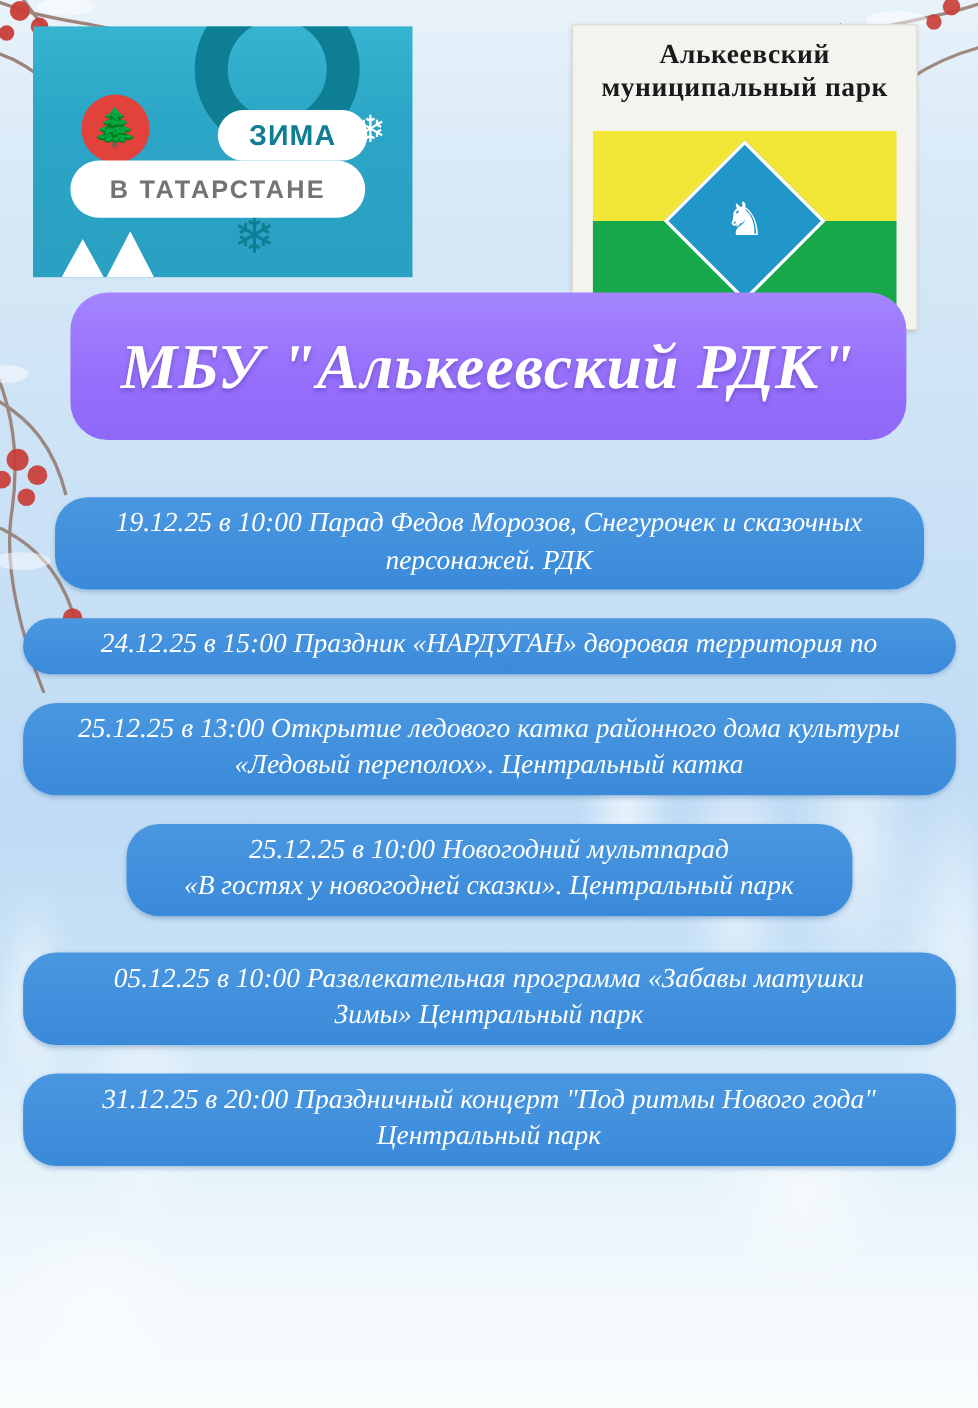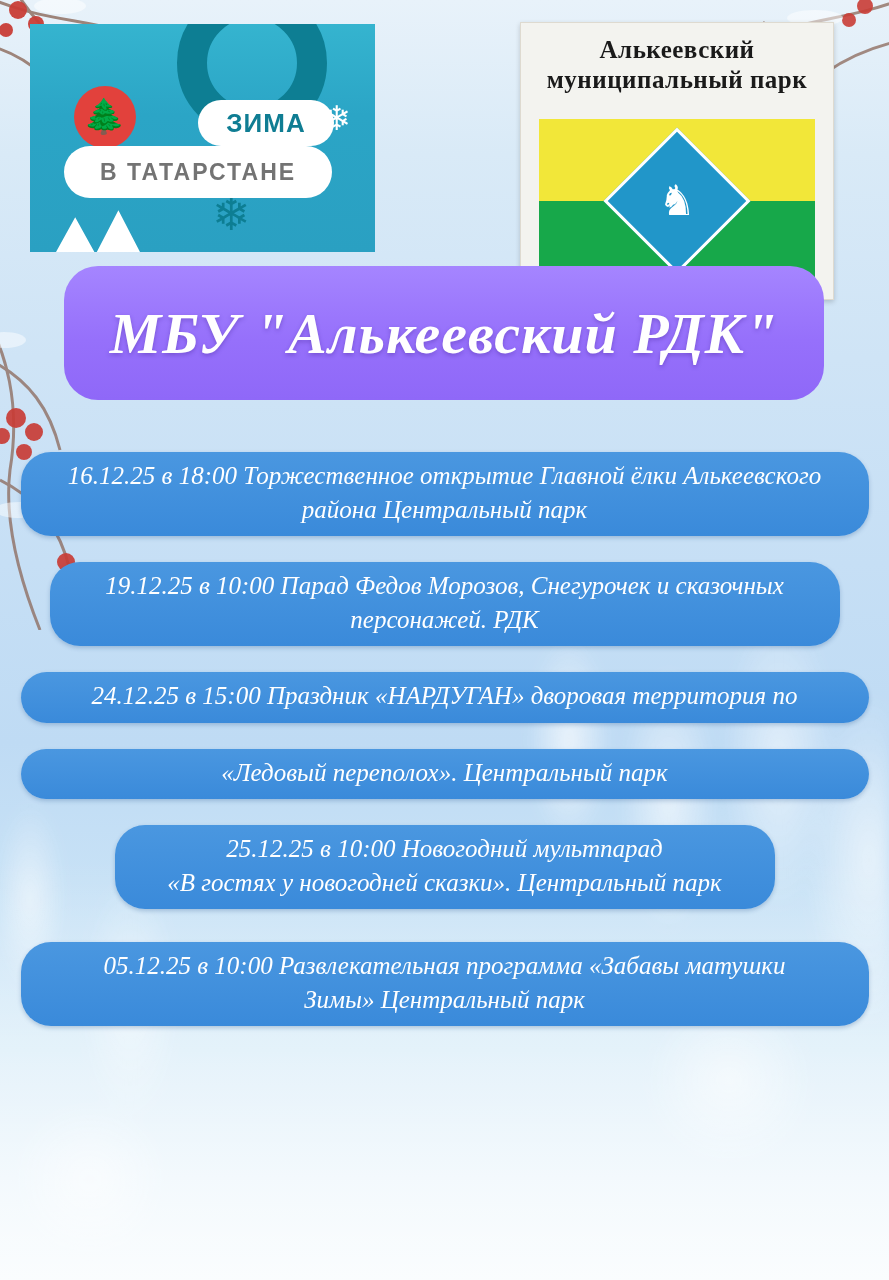--- a/index.html
+++ b/index.html
@@ -387,56 +387,57 @@
     </div>
 
   </div>
 
   <div class="title-band">
     <h1>МБУ "Алькеевский РДК"</h1>
   </div>
 
   <div class="events">
 
-    <div class="event w-full">
-      <div class="bubble">
-        <div>16.12.25 в 18:00 Торжественное открытие Главной ёлки Алькеевского</div>
-        <div>района Центральный парк</div>
-      </div>
-    </div>
 
     <div class="event w-mid">
       <div class="bubble">
         <div>19.12.25 в 10:00 Парад Федов Морозов, Снегурочек и сказочных</div>
         <div>персонажей. РДК</div>
       </div>
     </div>
 
     <div class="event w-full">
       <div class="bubble">
         <div>24.12.25 в 15:00 Праздник «НАРДУГАН» дворовая территория по</div>
       </div>
     </div>
 
     <div class="event w-full">
       <div class="bubble">
-        <div>«Ледовый переполох». Центральный парк</div>
+        <div>25.12.25 в 13:00 Открытие ледового катка районного дома культуры</div>
+        <div>«Ледовый переполох». Центральный катка</div>
       </div>
     </div>
 
     <div class="event w-small gap-extra">
       <div class="bubble">
         <div>25.12.25 в 10:00 Новогодний мультпарад</div>
         <div>«В гостях у новогодней сказки». Центральный парк</div>
       </div>
     </div>
 
     <div class="event w-full">
       <div class="bubble">
         <div>05.12.25 в 10:00 Развлекательная программа «Забавы матушки</div>
         <div>Зимы» Центральный парк</div>
       </div>
     </div>
 
+    <div class="event w-full">
+      <div class="bubble">
+        <div>31.12.25 в 20:00 Праздничный концерт "Под ритмы Нового года"</div>
+        <div>Центральный парк</div>
+      </div>
+    </div>
 
   </div>
 
 </div>
 
 </body></html>

